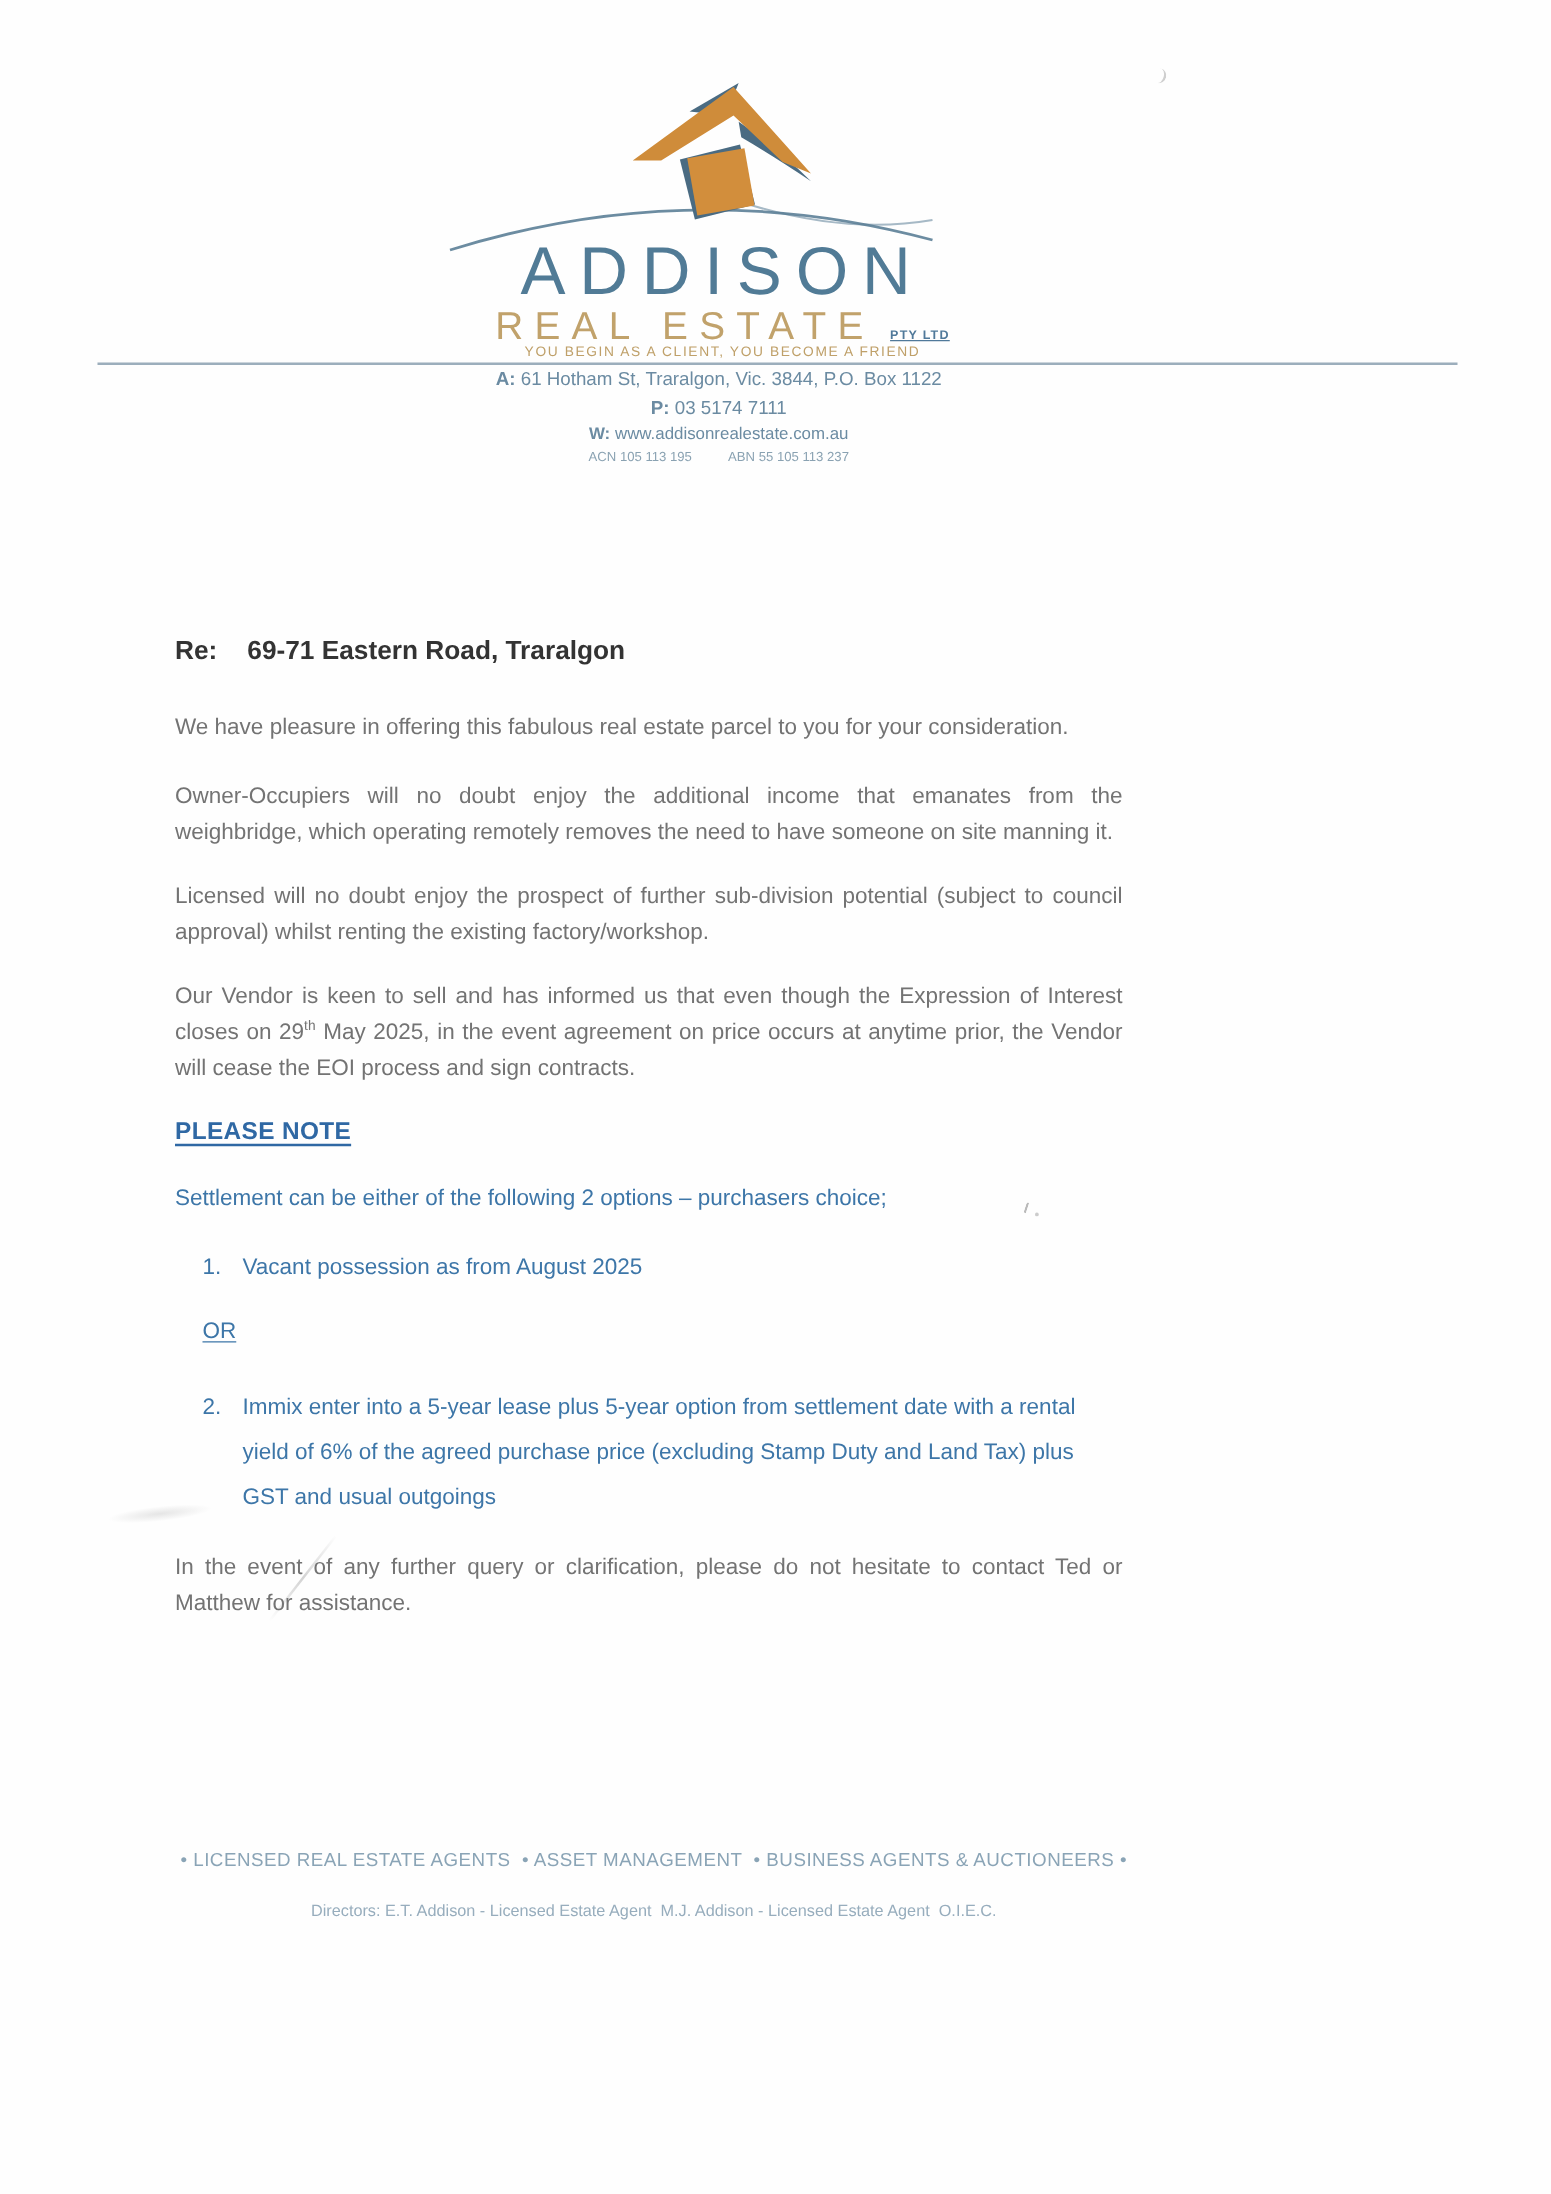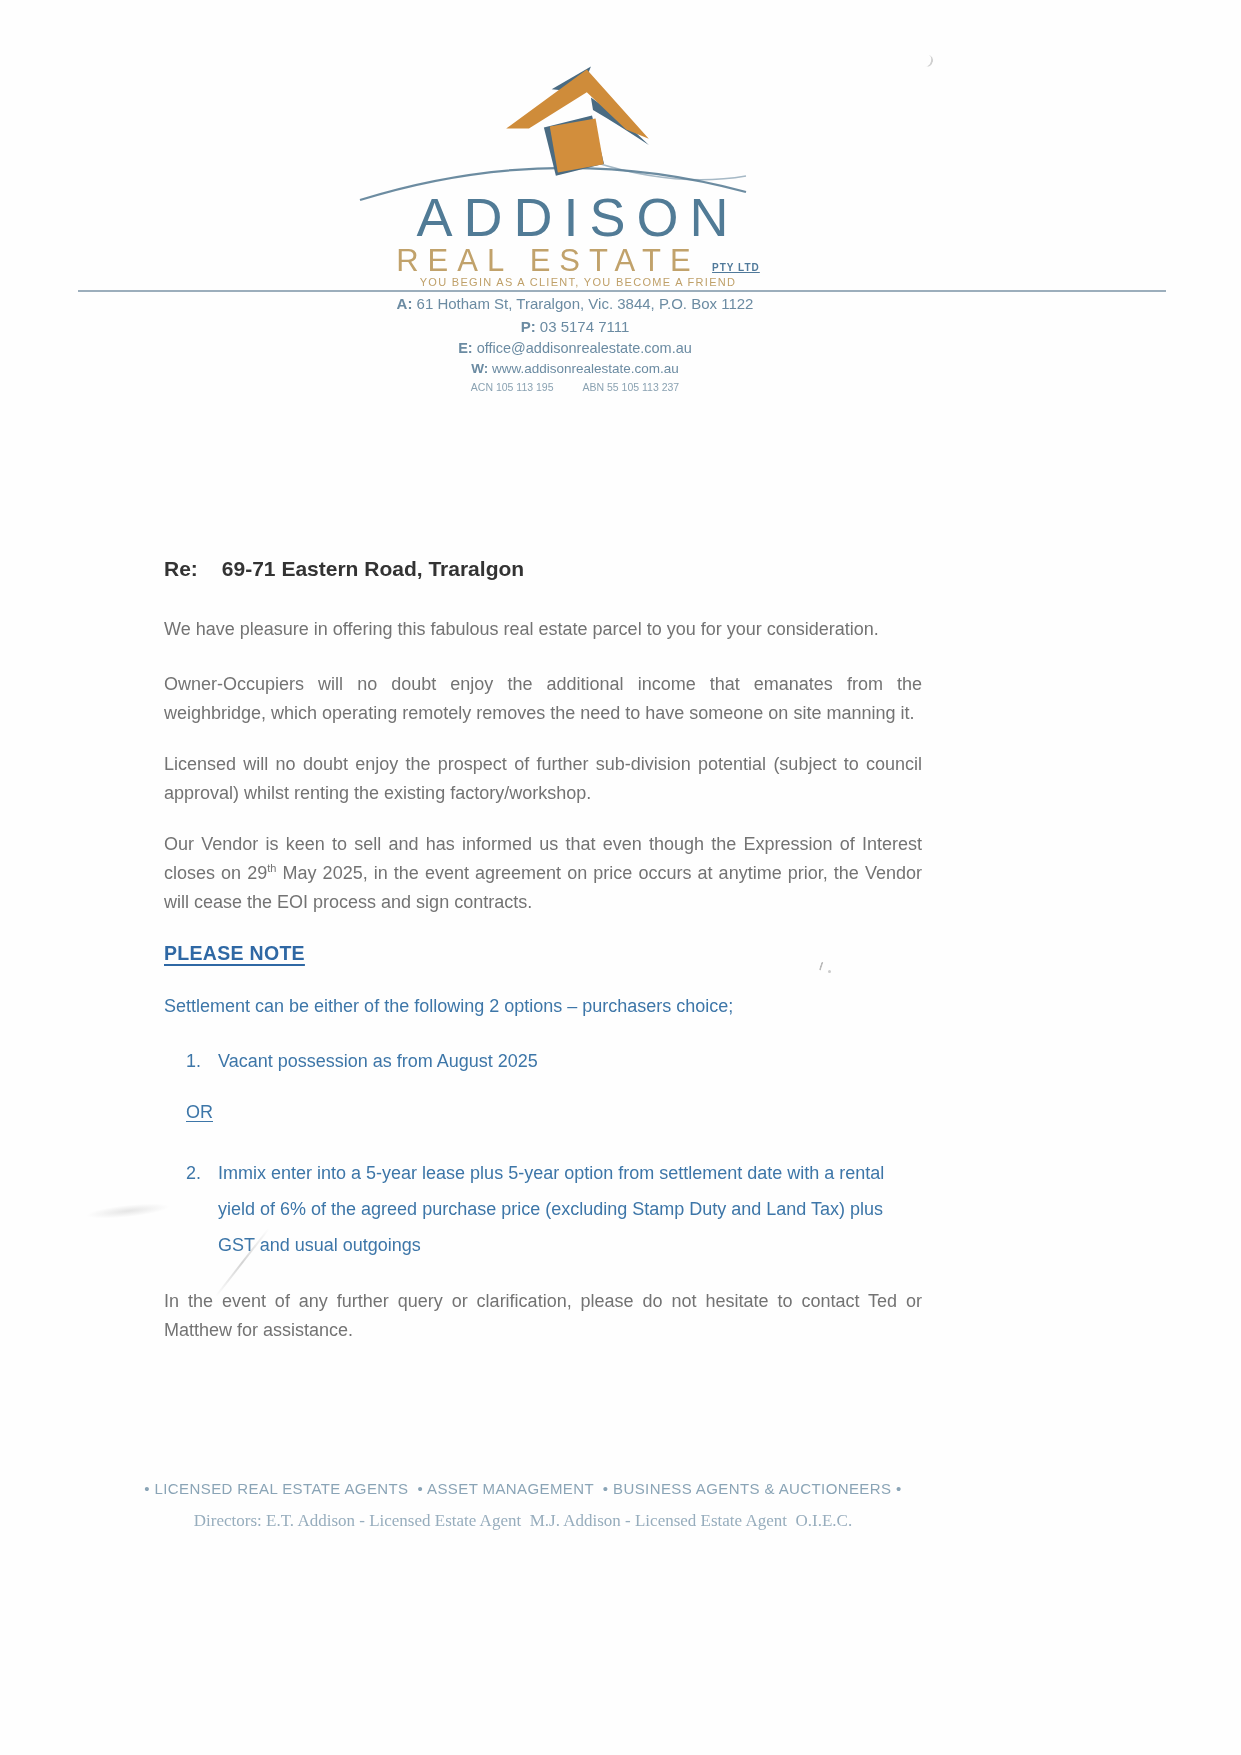--- a/index.html
+++ b/index.html
@@ -44,21 +44,21 @@
   .contact-line { line-height:1; }
   .cl-a { font-size:15px; }
   .cl-p { font-size:15px; margin-top:8px; }
   .cl-e { font-size:14.5px; margin-top:7px; }
   .cl-w { font-size:13.5px; margin-top:6px; }
   .cl-reg { font-size:10.5px; margin-top:7px; color:#8aa2b2; }
   .contact-line b { font-weight:bold; }
   .reg-abn { margin-left:26px; }
 
   
-  .letter-body { position:absolute; left:164px; top:509px; width:758px;margin-top:48px; }
+  .letter-body { position:absolute; left:140px; top:509px; width:758px; }
   .re-line { font-size:21px; font-weight:bold; color:#333; }
   .re-label { margin-right:24px; }
   .para {
     font-size:18px; line-height:29px; text-align:justify; color:#737373;
   }
   .p1 { margin-top:34px; text-align:left; }
   .p2 { margin-top:26px; }
   .p3 { margin-top:22px; }
   .p4 { margin-top:22px; }
   sup { font-size:11px; vertical-align:super; line-height:0; }
@@ -76,21 +76,21 @@
   .opt2 { margin-top:28px; line-height:36px; }
   .or-label {
     margin-top:22px; margin-left:22px; font-size:18px; line-height:29px;
     text-decoration:underline; text-underline-offset:3px; width:fit-content;
   }
   .closing { margin-top:24px; }
 
   
   .footer { position:absolute; left:140px; top:1480px; width:766px; text-align:center; }
   .footer-services { font-size:15px; color:#8aa4b6; letter-spacing:.4px; white-space:pre-wrap; }
-  .footer-directors { font-size:17px; color:#97adbd; margin-top:14px; white-space:pre-wrap;font-family:Liberation Serif, serif; }
+  .footer-directors { font-size:13px; color:#97adbd; margin-top:24px; white-space:pre-wrap; }
 
   
   .speck1 {
     position:absolute; left:925px; top:55px; width:8px; height:12px;
     border-right:2px solid #a9a9a9; border-radius:0 6px 6px 0;
     transform:rotate(14deg); opacity:.55;
   }
   .speck2 {
     position:absolute; left:820px; top:962px; width:4px; height:9px;
     border-left:2px solid #8d8d8d; border-radius:3px; transform:rotate(18deg); opacity:.6;
@@ -146,24 +146,20 @@
 
   <div class="contact-block">
     <div class="contact-line cl-a">
       <b>A:</b>
       <span>61 Hotham St, Traralgon, Vic. 3844, P.O. Box 1122</span>
     </div>
     <div class="contact-line cl-p">
       <b>P:</b>
       <span>03 5174 7111</span>
     </div>
-    <div class="contact-line cl-e">
-      <b>E:</b>
-      <span>office@addisonrealestate.com.au</span>
-    </div>
     <div class="contact-line cl-w">
       <b>W:</b>
       <span>www.addisonrealestate.com.au</span>
     </div>
     <div class="contact-line cl-reg">
       <span class="reg-acn">ACN 105 113 195</span>
       <span class="reg-abn">ABN 55 105 113 237</span>
     </div>
   </div>
 

